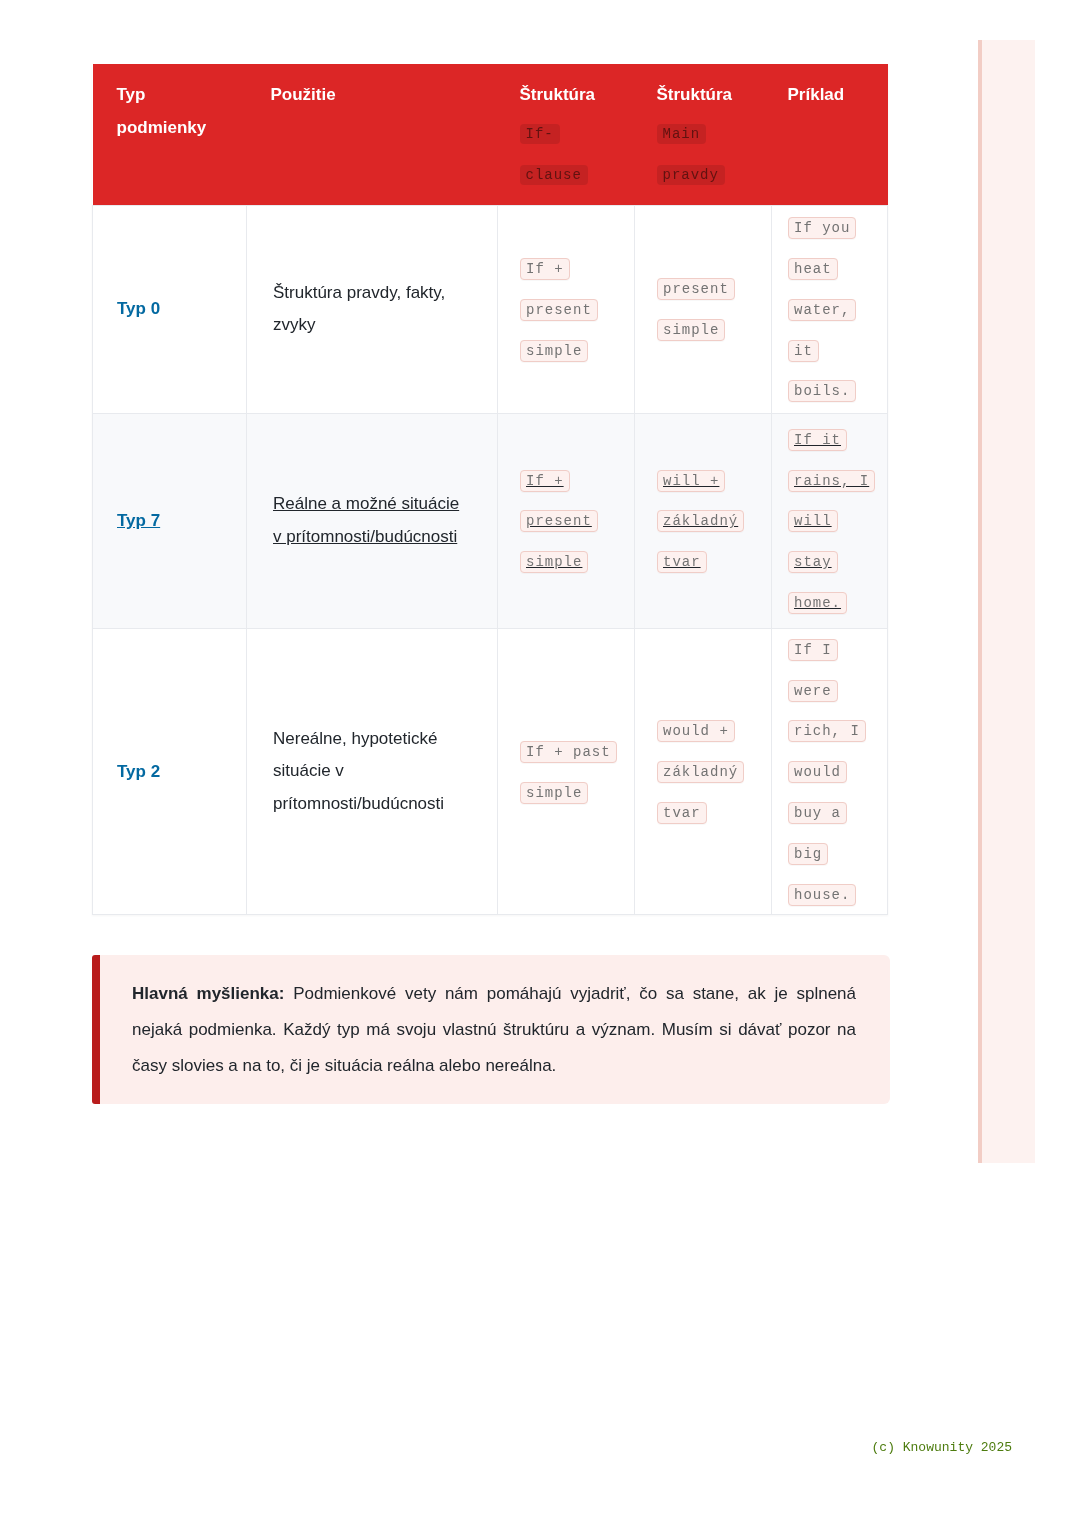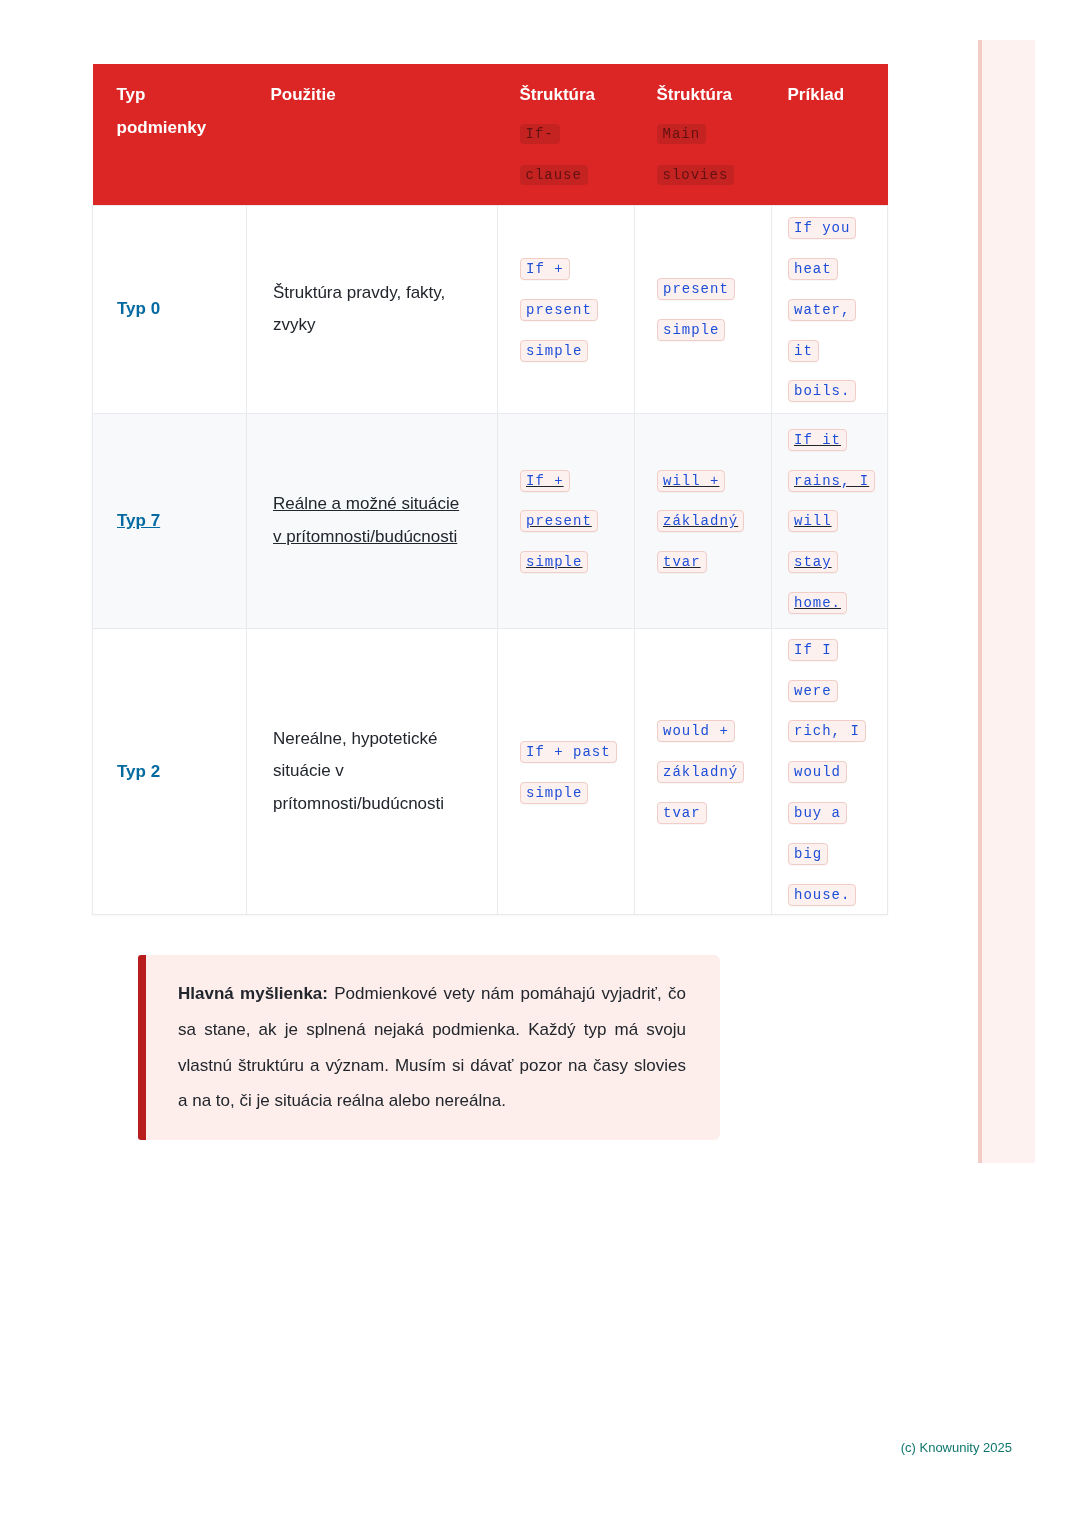--- a/index.html
+++ b/index.html
@@ -95,54 +95,54 @@
     padding: 0 26px;
     line-height: 1.9;
   }
   td.c-code { padding: 0 22px; line-height: 2.4; }
   td.c-example { padding: 0 16px; line-height: 2.4; }
 
   .code {
     font-family: "Liberation Mono", "DejaVu Sans Mono", monospace;
     font-size: 14px;
     letter-spacing: 1px;
-    color: #1d4ed8;
+    color: #737373;
     background: #fdf1ef;
     border: 1px solid #f0cdc7;
     border-radius: 4px;
     padding: 2px 5px;
     box-decoration-break: clone;
     -webkit-box-decoration-break: clone;
     box-shadow: 0 1px 1px rgba(0,0,0,0.03);
   }
 
   .callout {
     margin-top: 40px;
-    width: 582px;
+    width: 798px;
     background: #fdeeec;
     border-left: 8px solid #b91c1c;
     border-radius: 3px 6px 6px 3px;
     padding: 21px 34px 21px 32px;
-    margin-left: 46px;
   }
   .callout p {
     margin: 0;
     font-size: 17px;
     line-height: 2.1;
     color: #21262c;
     text-align: justify;
   }
   .callout .callout-title { font-weight: 700; }
 
   .footer-credit {
     position: absolute;
     top: 1440px;
     right: 68px;
     font-size: 13px;
-    color: #0f766e;
+    color: #4d7c0f;
+    font-family: Liberation Mono, monospace;
   }
 </style>
 </head>
 <body>
 
 <div class="page">
 
   <div class="side-strip"></div>
 
   <div class="content">
@@ -165,21 +165,21 @@
           </th>
           <th class="col-3">
             <span>Štruktúra</span>
             <div class="hdr-code-wrap">
               <span class="code-hdr">If-clause</span>
             </div>
           </th>
           <th class="col-4">
             <span>Štruktúra</span>
             <div class="hdr-code-wrap">
-              <span class="code-hdr">Main slovies</span>
+              <span class="code-hdr">Main pravdy</span>
             </div>
           </th>
           <th class="col-5">
             <span>Príklad</span>
           </th>
         </tr>
       </thead>
       <tbody>
 
         <tr class="t-row-0">

